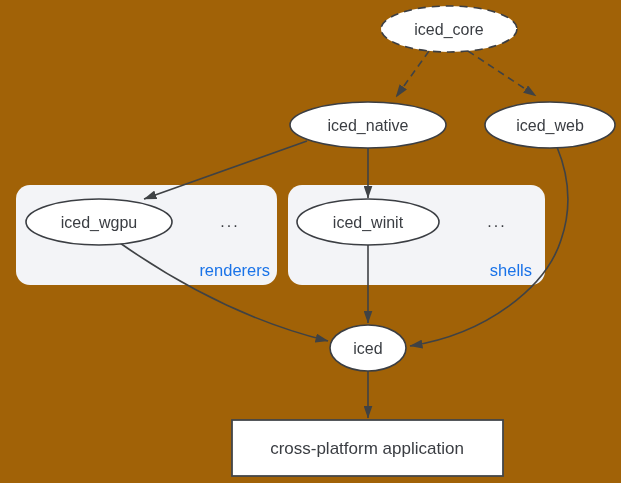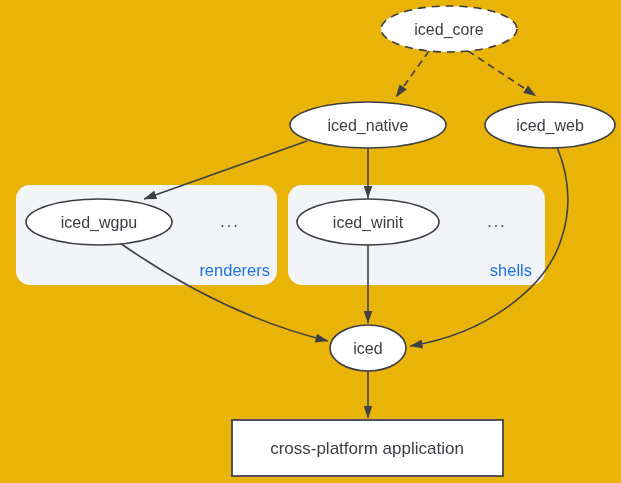--- a/index.html
+++ b/index.html
@@ -4,21 +4,21 @@
 <style>
   html, body {
     margin: 0;
     padding: 0;
     background: #ffffff;
   }
   .canvas {
     position: relative;
     width: 621px;
     height: 483px;
-    background: #eab308;
+    background: #a16207;
     font-family: "Liberation Sans", sans-serif;
     overflow: hidden;
   }
   svg { display: block; }
 
   .group-box {
     fill: #f3f4f7;
     stroke: none;
   }
   .node-ellipse {

